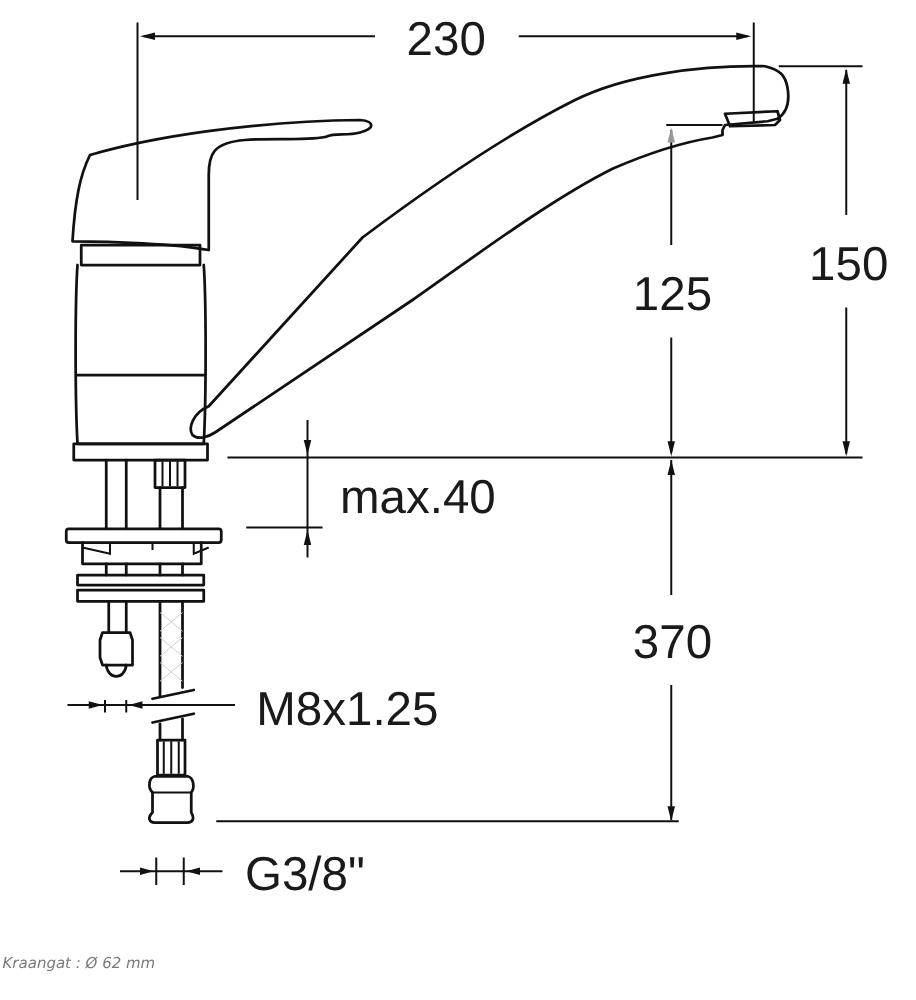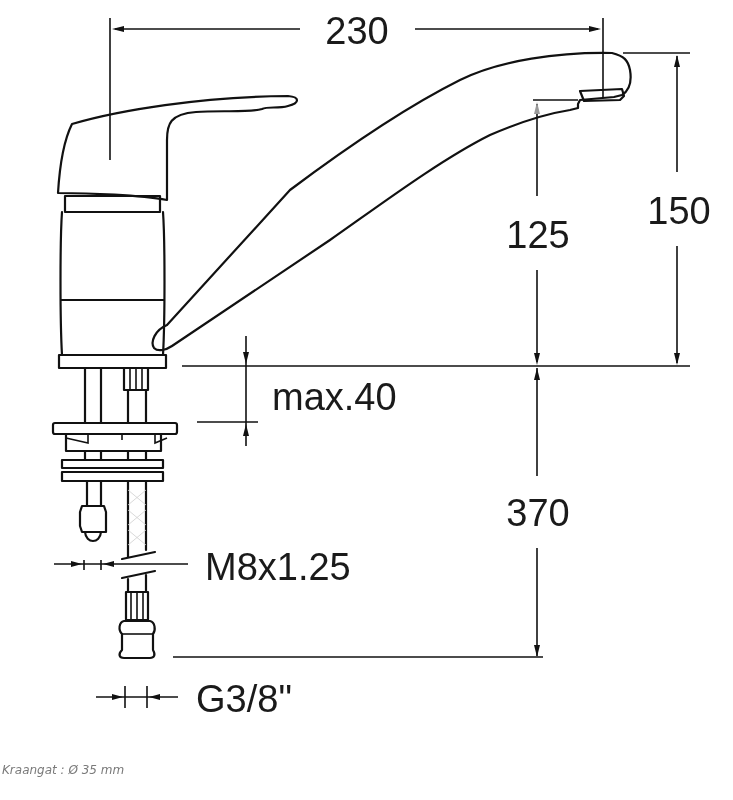--- a/index.html
+++ b/index.html
@@ -134,13 +134,13 @@
 
   <text class="dim-label" x="357" y="44" text-anchor="middle">230</text>
   <text class="dim-label" x="679" y="224" text-anchor="middle">150</text>
   <text class="dim-label" x="538" y="248" text-anchor="middle">125</text>
   <text class="dim-label" x="272" y="410">max.40</text>
   <text class="dim-label" x="538" y="526" text-anchor="middle">370</text>
   <text class="dim-label" x="205" y="580">M8x1.25</text>
   <text class="dim-label" x="196" y="712">G3/8"</text>
 </svg>
 
-<div class="caption">Kraangat : Ø 35 mm</div>
+<div class="caption">Kraangat : Ø 62 mm</div>
 
 </body></html>

